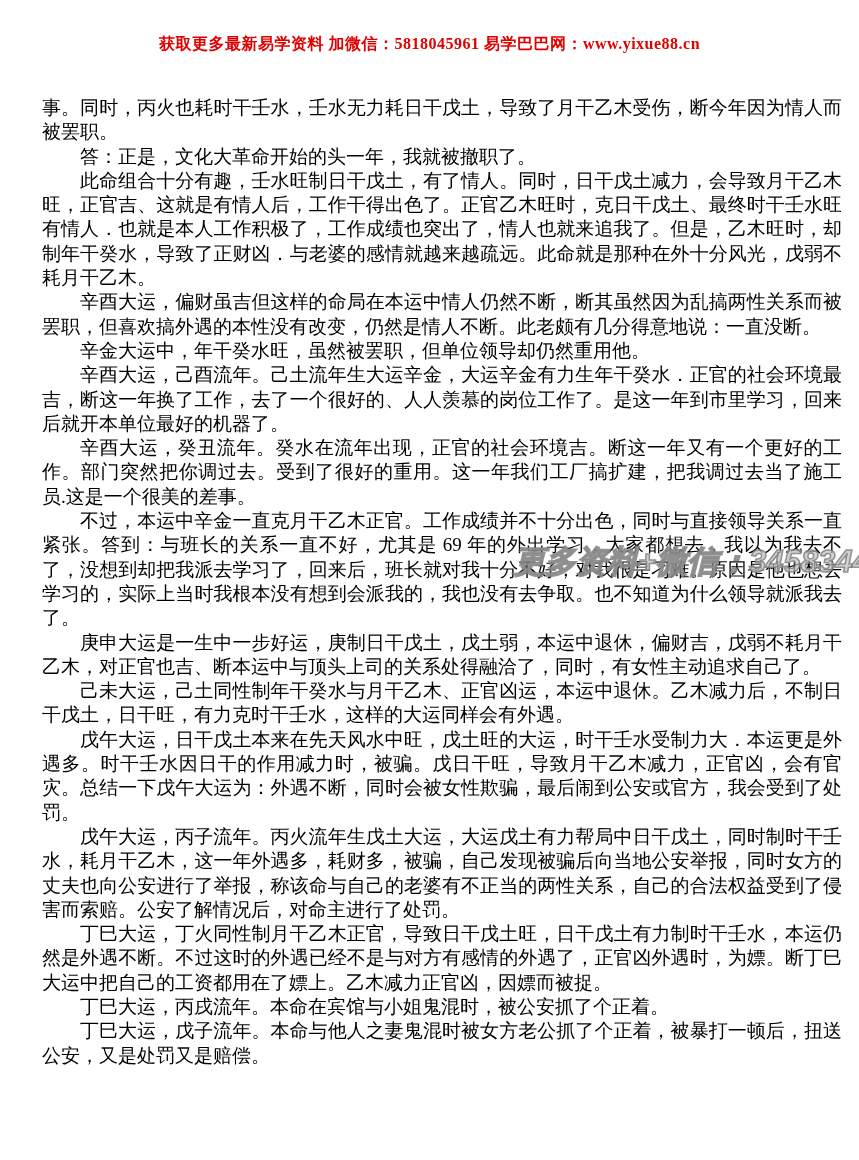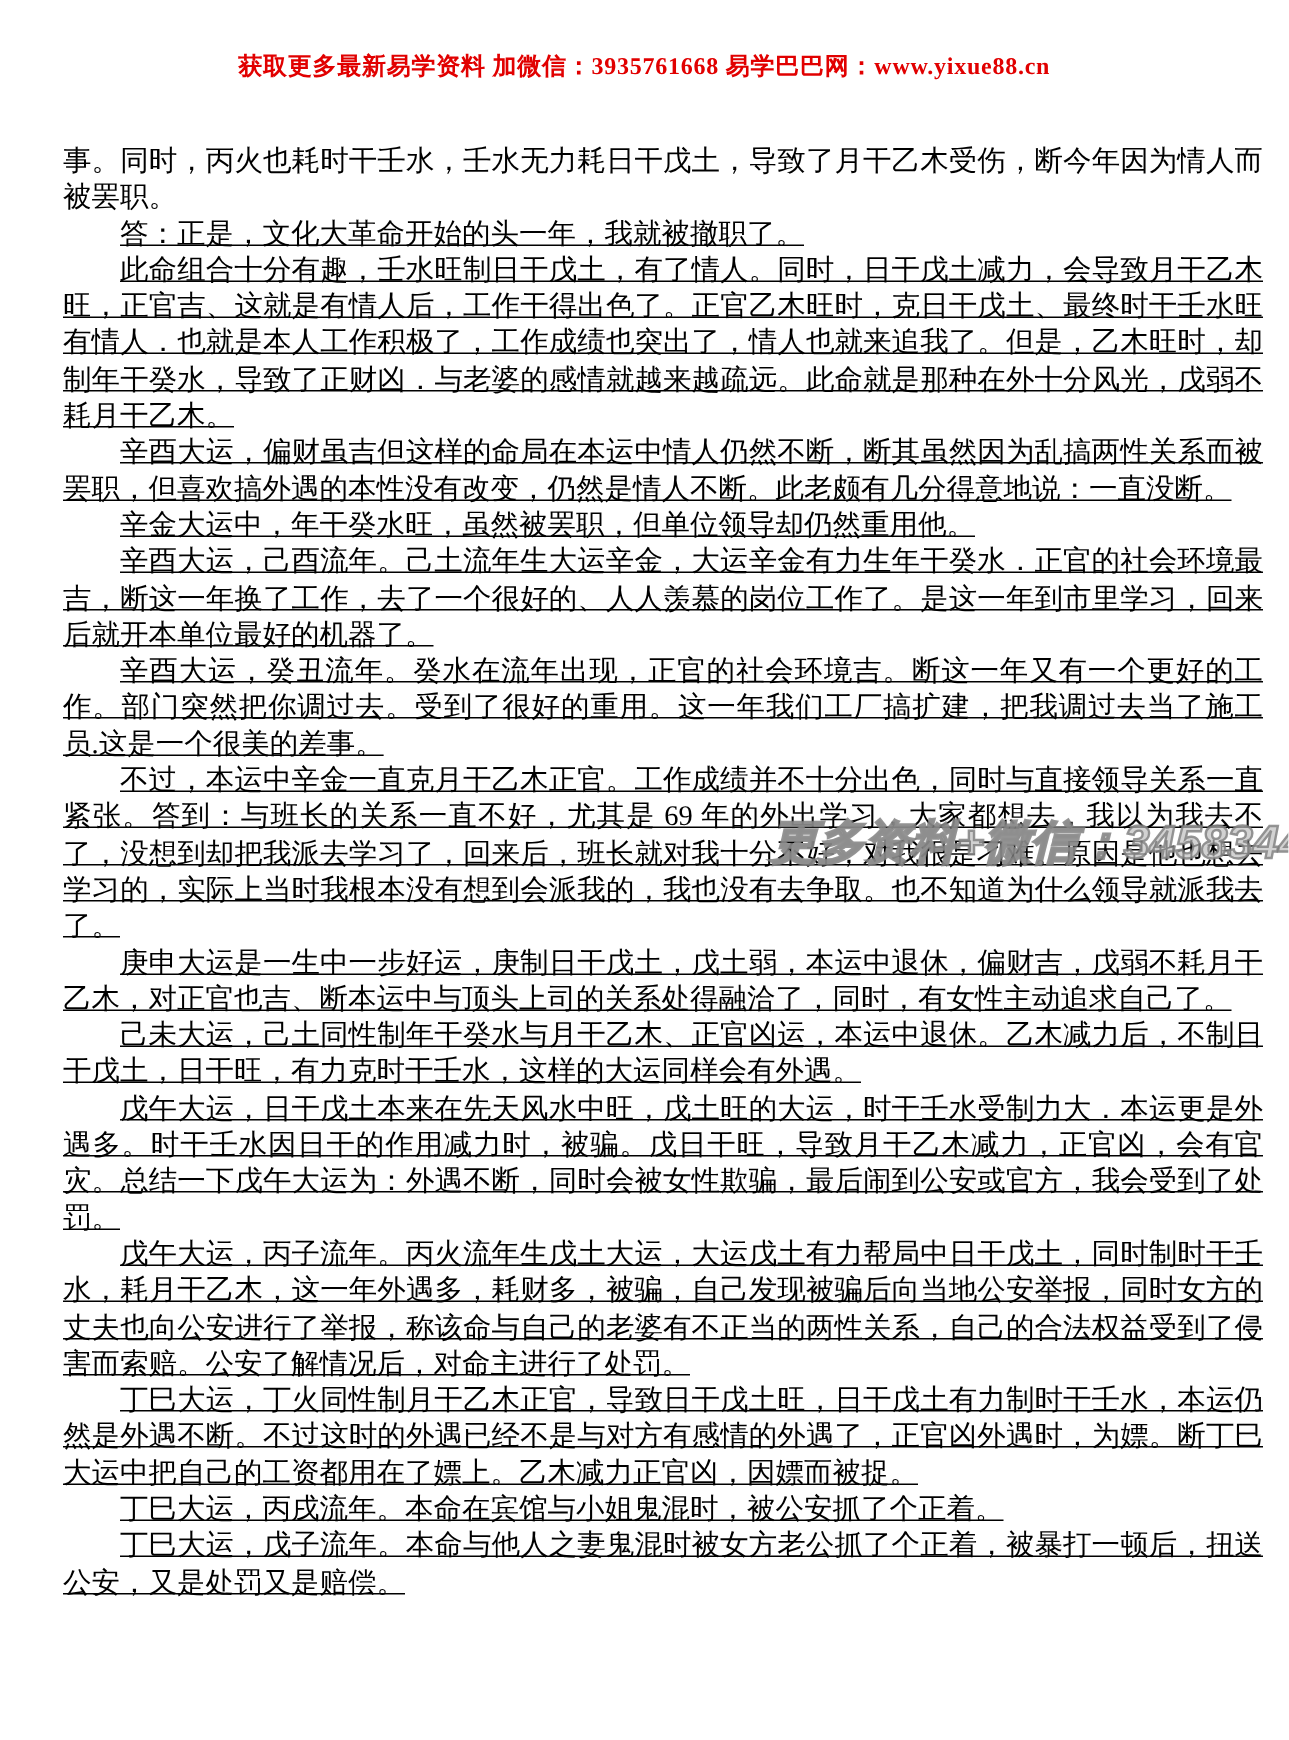--- a/index.html
+++ b/index.html
@@ -37,21 +37,20 @@
     color: #000000;
     text-align: justify;
     margin-left: 12px;
   }
   .content p {
     margin: 0;
     padding: 0;
   }
   .content p.indent {
     text-indent: 2em;
-    text-decoration: underline;
   }
   .watermark {
     position: absolute;
     top: 547px;
     right: 0px;
     width: 345px;
     text-align: right;
     font-family: "Liberation Sans", "DejaVu Sans", sans-serif;
     font-weight: bold;
     pointer-events: none;
@@ -61,21 +60,21 @@
     white-space: nowrap;
   }
   .watermark .wline1 { font-size: 24px; line-height: 28px; }
   .watermark .wline2 { font-size: 31px; line-height: 30px; font-style: italic; }
 </style>
 </head>
 <body>
 
 <div class="page">
 
-  <div class="promo-header">获取更多最新易学资料 加微信：3935761668 易学巴巴网：www.yixue88.cn</div>
+  <div class="promo-header">获取更多最新易学资料 加微信：5818045961 易学巴巴网：www.yixue88.cn</div>
 
   <div class="content">
     <p>事。同时，丙火也耗时干壬水，壬水无力耗日干戊土，导致了月干乙木受伤，断今年因为情人而被罢职。</p>
     <p class="indent">答：正是，文化大革命开始的头一年，我就被撤职了。</p>
     <p class="indent">此命组合十分有趣，壬水旺制日干戊土，有了情人。同时，日干戊土减力，会导致月干乙木旺，正官吉、这就是有情人后，工作干得出色了。正官乙木旺时，克日干戊土、最终时干壬水旺有情人．也就是本人工作积极了，工作成绩也突出了，情人也就来追我了。但是，乙木旺时，却制年干癸水，导致了正财凶．与老婆的感情就越来越疏远。此命就是那种在外十分风光，戊弱不耗月干乙木。</p>
     <p class="indent">辛酉大运，偏财虽吉但这样的命局在本运中情人仍然不断，断其虽然因为乱搞两性关系而被罢职，但喜欢搞外遇的本性没有改变，仍然是情人不断。此老颇有几分得意地说：一直没断。</p>
     <p class="indent">辛金大运中，年干癸水旺，虽然被罢职，但单位领导却仍然重用他。</p>
     <p class="indent">辛酉大运，己酉流年。己土流年生大运辛金，大运辛金有力生年干癸水．正官的社会环境最吉，断这一年换了工作，去了一个很好的、人人羡慕的岗位工作了。是这一年到市里学习，回来后就开本单位最好的机器了。</p>
     <p class="indent">辛酉大运，癸丑流年。癸水在流年出现，正官的社会环境吉。断这一年又有一个更好的工作。部门突然把你调过去。受到了很好的重用。这一年我们工厂搞扩建，把我调过去当了施工员.这是一个很美的差事。</p>
     <p class="indent">不过，本运中辛金一直克月干乙木正官。工作成绩并不十分出色，同时与直接领导关系一直紧张。答到：与班长的关系一直不好，尤其是 69 年的外出学习，大家都想去，我以为我去不了，没想到却把我派去学习了，回来后，班长就对我十分不好，对我很是刁难。原因是他也想去学习的，实际上当时我根本没有想到会派我的，我也没有去争取。也不知道为什么领导就派我去了。</p>

